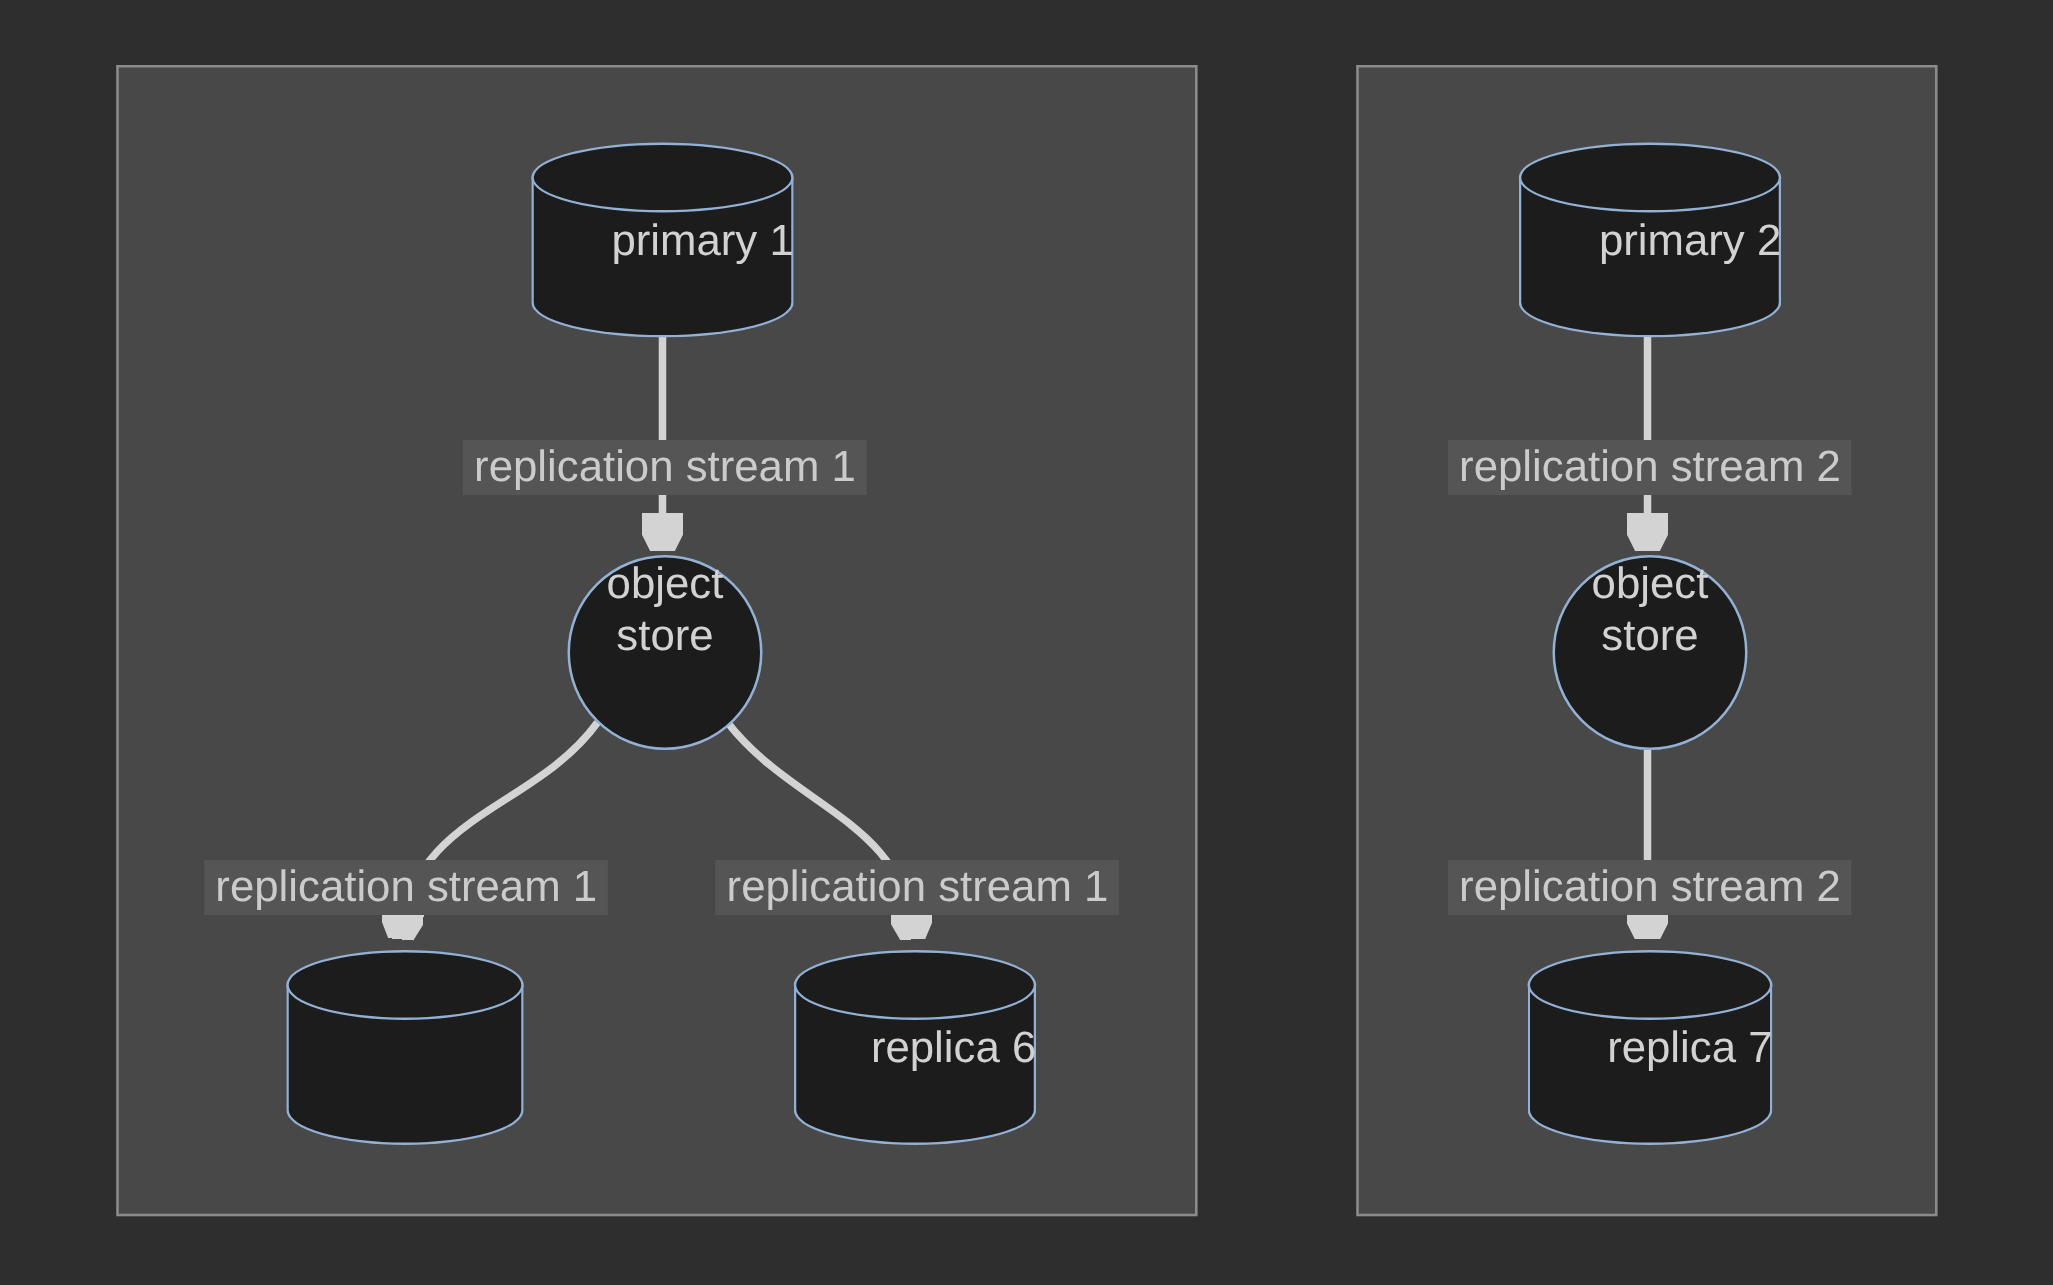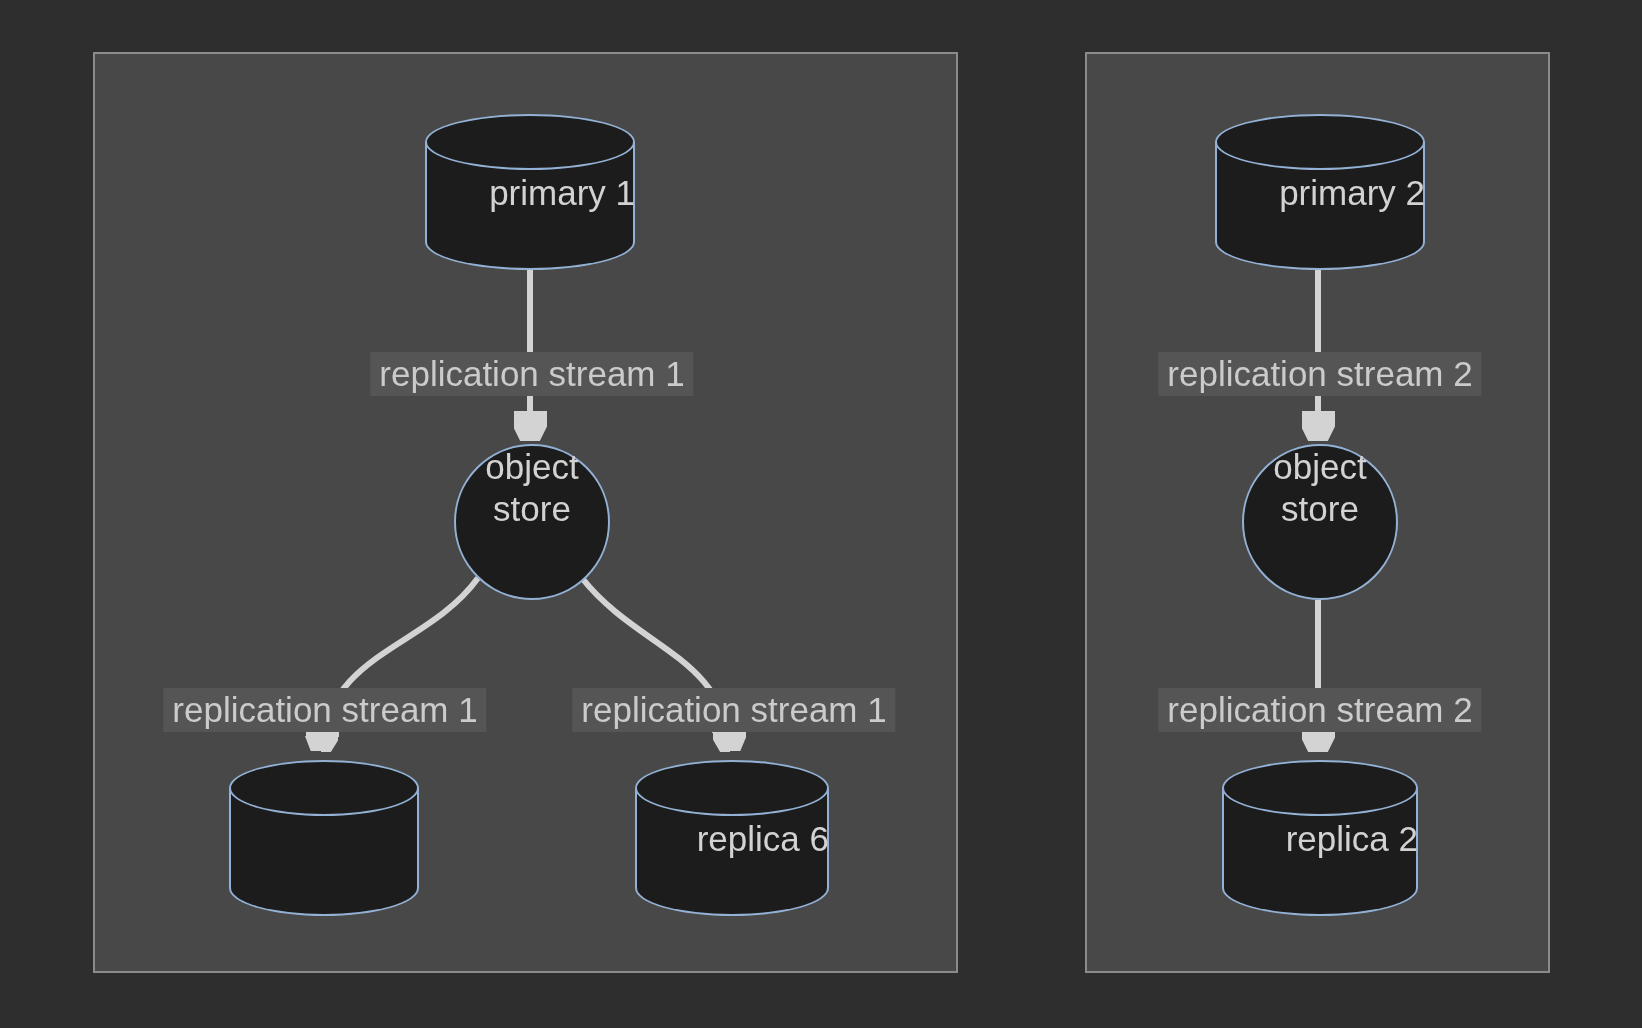--- a/index.html
+++ b/index.html
@@ -123,18 +123,18 @@
 
     <div class="circle p2-circle">
       <div class="txt">object store</div>
     </div>
 
     <div class="edge-label p2-label-bottom">replication stream 2</div>
 
     <div class="cyl p2-replica3">
       <div class="side"></div>
       <div class="lid"></div>
-      <div class="lbl">replica 2</div>
+      <div class="lbl">replica 7</div>
     </div>
 
   </section>
 
 </div>
 
 </body></html>

